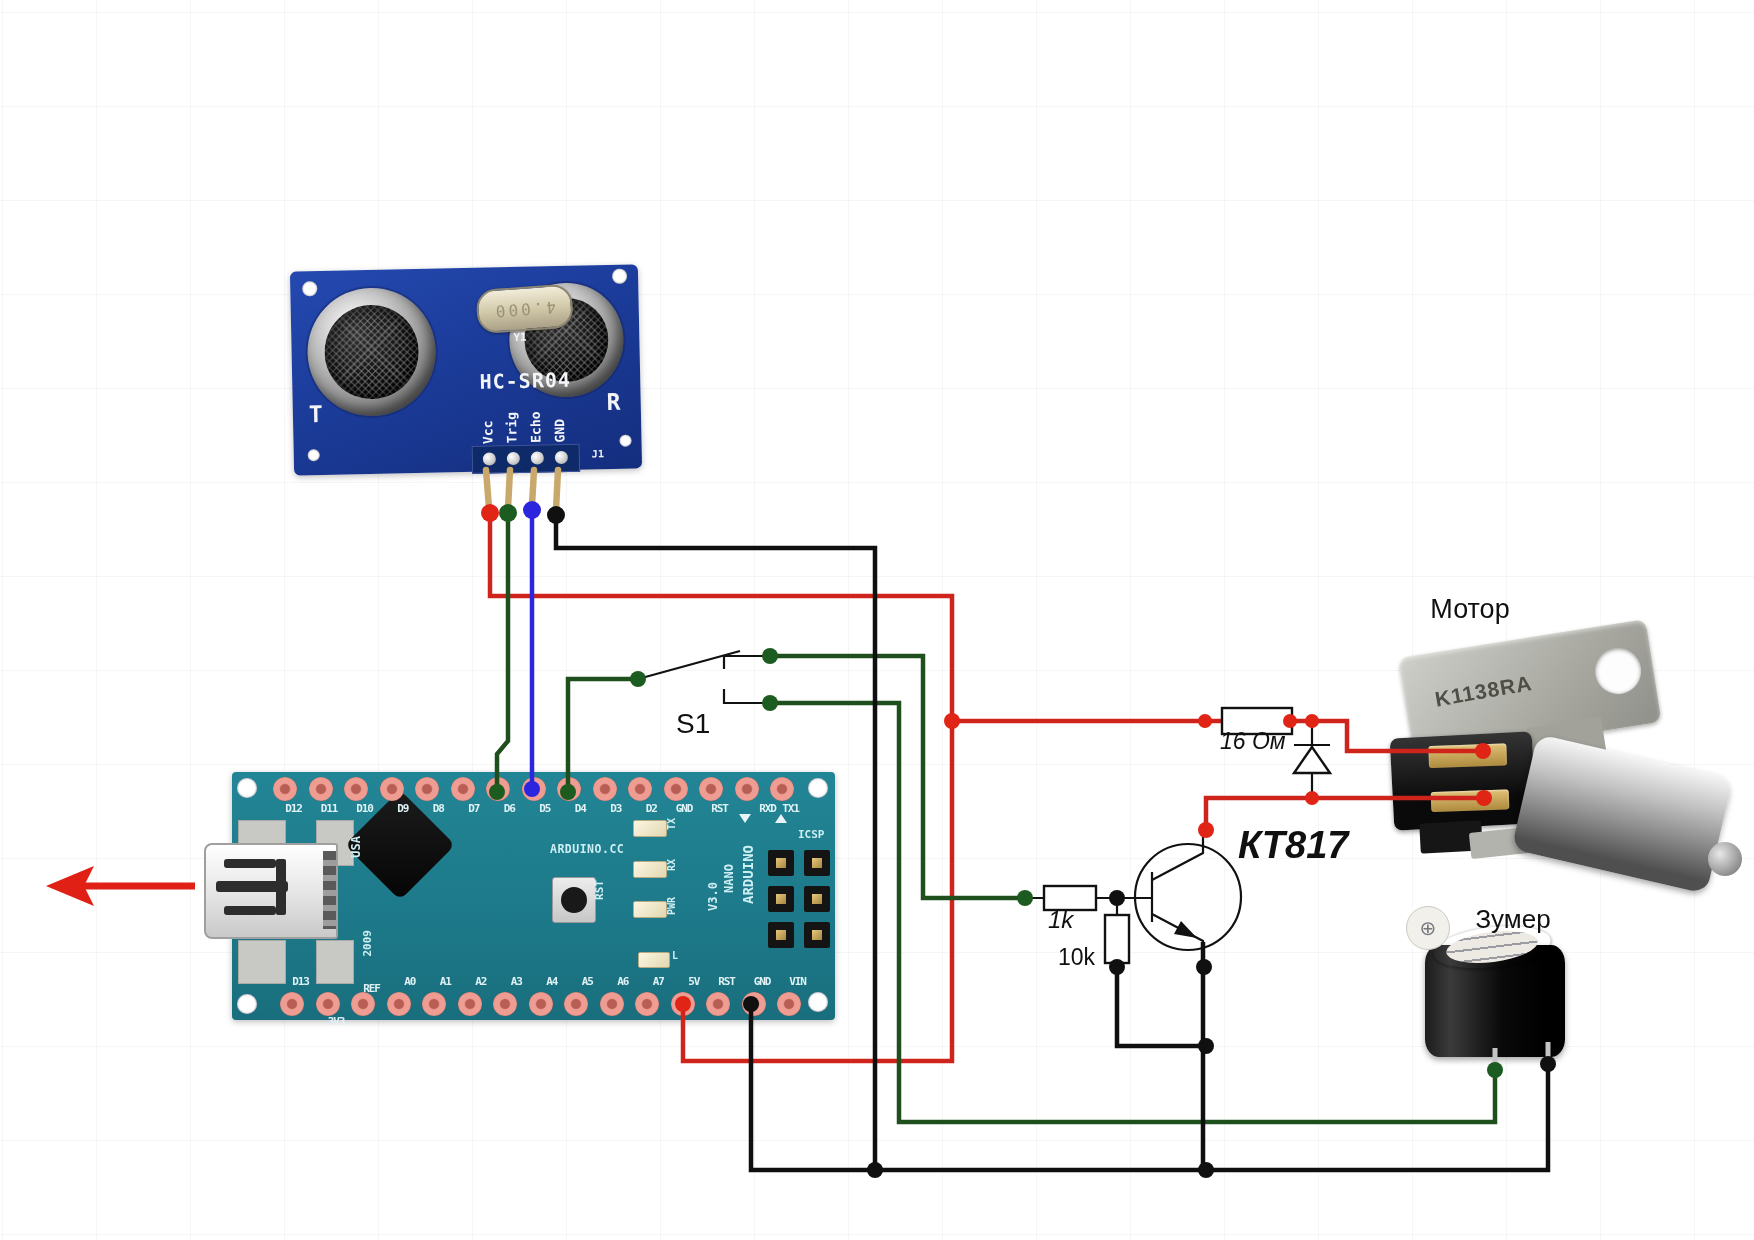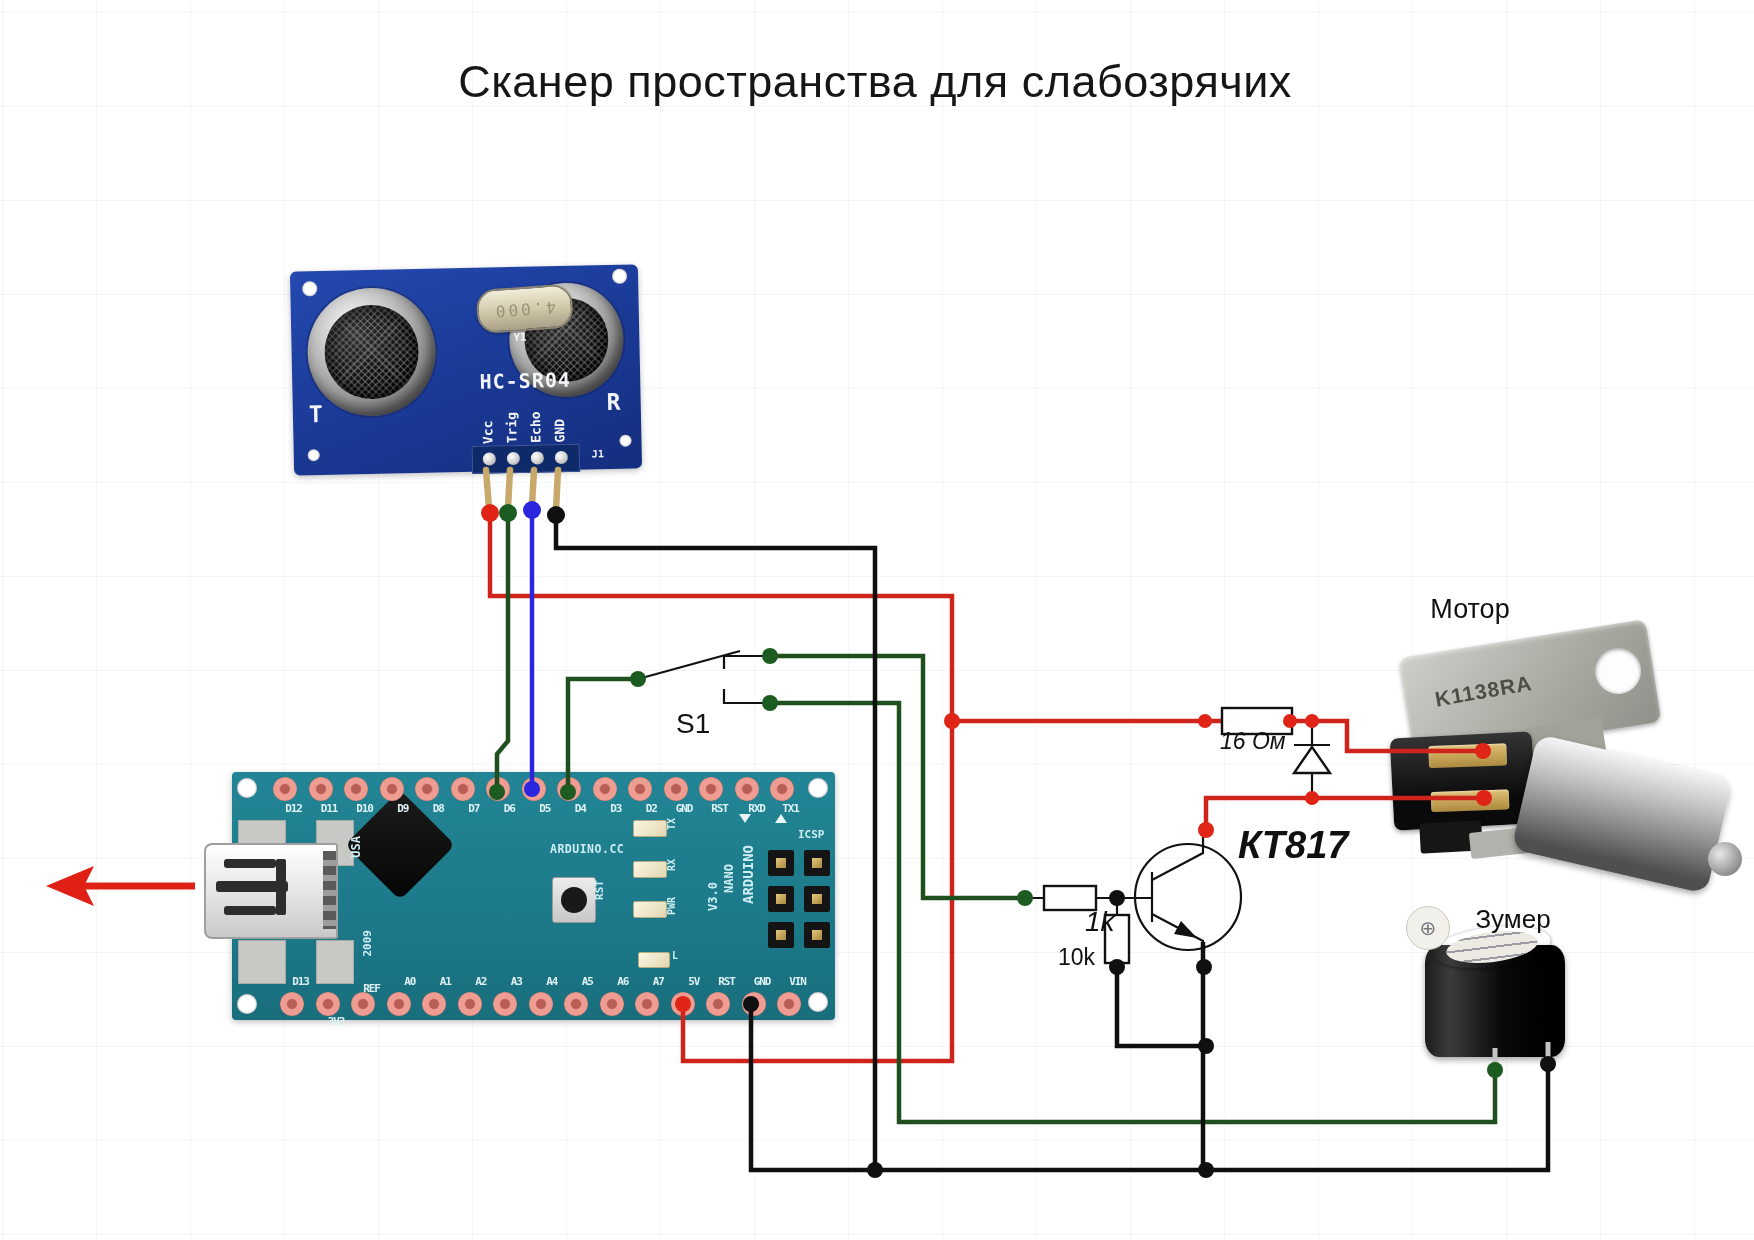--- a/index.html
+++ b/index.html
@@ -87,41 +87,40 @@
   #bz-body{position:absolute;left:15px;top:45px;width:140px;height:112px;border-radius:14px/18px;background:linear-gradient(90deg,#1c1c1c,#3b3b3b 18%,#090909 55%,#000 85%);box-shadow:0 3px 6px rgba(0,0,0,.35);}
   #bz-sticker{position:absolute;left:22px;top:26px;width:120px;height:42px;border-radius:50%;background:#eceae2;transform:rotate(-7deg);box-shadow:0 1px 3px rgba(0,0,0,.3);
     background-image:repeating-linear-gradient(0deg,transparent 0 9px,rgba(90,90,110,.55) 9px 11px);background-clip:content-box;padding:6px 14px;box-sizing:border-box;}
   #bz-tab{position:absolute;left:-4px;top:6px;width:42px;height:42px;border-radius:50%;background:#f1f0ea;border:1px solid #c9c9c1;color:#77777f;font-size:20px;display:flex;align-items:center;justify-content:center;}
 
   
   .schlbl{color:#101010;}
   #s1lbl{left:676px;top:708px;width:60px;font-size:28px;}
   #r16lbl{left:1220px;top:728px;width:90px;text-align:left;font-style:italic;font-size:23px;}
   #ktlbl{left:1238px;top:824px;width:140px;font-style:italic;font-weight:bold;font-size:38px;}
-  #r1klbl{left:1048px;top:906px;width:44px;font-style:italic;font-size:28px;margin-left:37px;}
+  #r1klbl{left:1048px;top:906px;width:44px;font-style:italic;font-size:24px;}
   #r10klbl{left:1058px;top:944px;width:50px;font-size:23px;}
   #motorlbl{left:1400px;top:594px;width:140px;text-align:center;font-size:27px;}
   #buzzerlbl{left:1453px;top:904px;width:120px;text-align:center;font-size:26px;}
 
   #wires{position:absolute;left:0;top:0;z-index:5;pointer-events:none;}
   .wr{stroke:#cf241c;stroke-width:4.5;fill:none;}
   .wg{stroke:#1f4f1c;stroke-width:4.5;fill:none;}
   .wb{stroke:#2b25dd;stroke-width:4.5;fill:none;}
   .wk{stroke:#0f0f0f;stroke-width:4.5;fill:none;}
   .sym{stroke:#111;stroke-width:2.2;fill:none;}
   .rbox{fill:#fff;stroke:#111;stroke-width:2.4;}
   .leg{stroke:#c9a96b;stroke-width:6.5;stroke-linecap:round;}
   .bpin{stroke:#c4c4c4;stroke-width:5;}
 </style>
 </head>
 <body>
 
 <div id="canvas">
 
-  <div class="abs" id="title">Сканер пространства для слабозрячих</div>
 
   <div class="abs" id="sensor">
     <div class="hole" style="left:12px;top:10px;width:15px;height:15px;"></div>
     <div class="hole" style="left:322px;top:4px;width:15px;height:15px;"></div>
     <div class="hole" style="left:14px;top:178px;width:12px;height:12px;"></div>
     <div class="hole" style="left:326px;top:170px;width:12px;height:12px;"></div>
     <div class="transducer" style="left:16px;top:18px;width:128px;height:128px;">
         <div class="mesh"></div>
       </div>
     <div class="transducer" style="left:218px;top:17px;width:114px;height:114px;">
@@ -232,21 +231,21 @@
       <span class="plabel" style="left: 398px; top: 203px;">A7</span>
       <div class="pad" style="left: 431.5px; top: 5px;"></div>
       <span class="plabel" style="left: 426.5px; top: 30px;">GND</span>
       <div class="pad" style="left: 438.5px; top: 220px;"></div>
       <span class="plabel" style="left: 433.5px; top: 203px;">5V</span>
       <div class="pad" style="left: 467px; top: 5px;"></div>
       <span class="plabel" style="left: 462px; top: 30px;">RST</span>
       <div class="pad" style="left: 474px; top: 220px;"></div>
       <span class="plabel" style="left: 469px; top: 203px;">RST</span>
       <div class="pad" style="left: 502.5px; top: 5px;"></div>
-      <span class="plabel" style="left: 499px; top: 30px;">RXD</span>
+      <span class="plabel" style="left: 510px; top: 30px;">RXD</span>
       <div class="pad" style="left: 509.5px; top: 220px;"></div>
       <span class="plabel" style="left: 504.5px; top: 203px;">GND</span>
       <div class="pad" style="left: 538px; top: 5px;"></div>
       <span class="plabel" style="left: 533px; top: 30px;">TX1</span>
       <div class="pad" style="left: 545px; top: 220px;"></div>
       <span class="plabel" style="left: 540px; top: 203px;">VIN</span>
     </div>
 
   <div class="abs" id="usb">
     <svg width="110" height="88">

